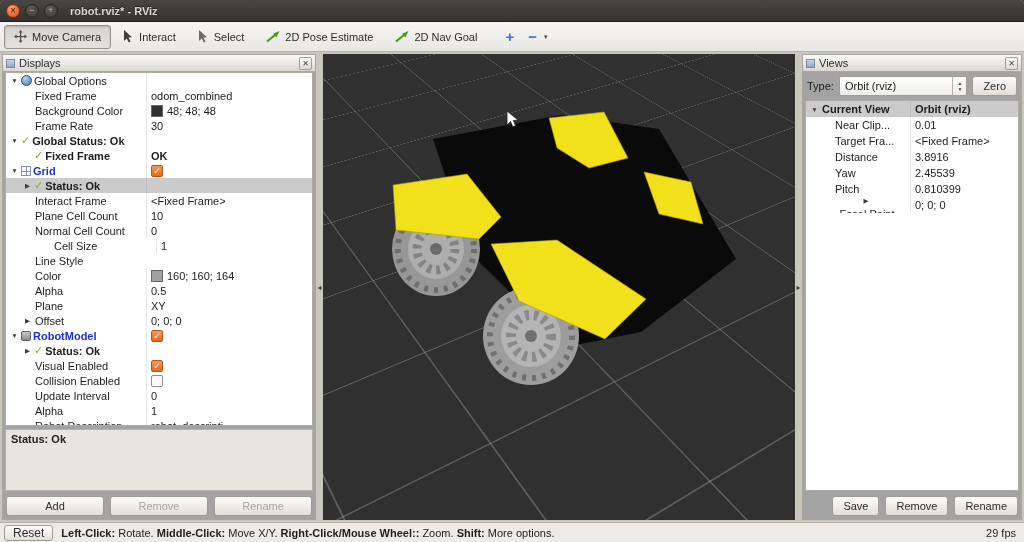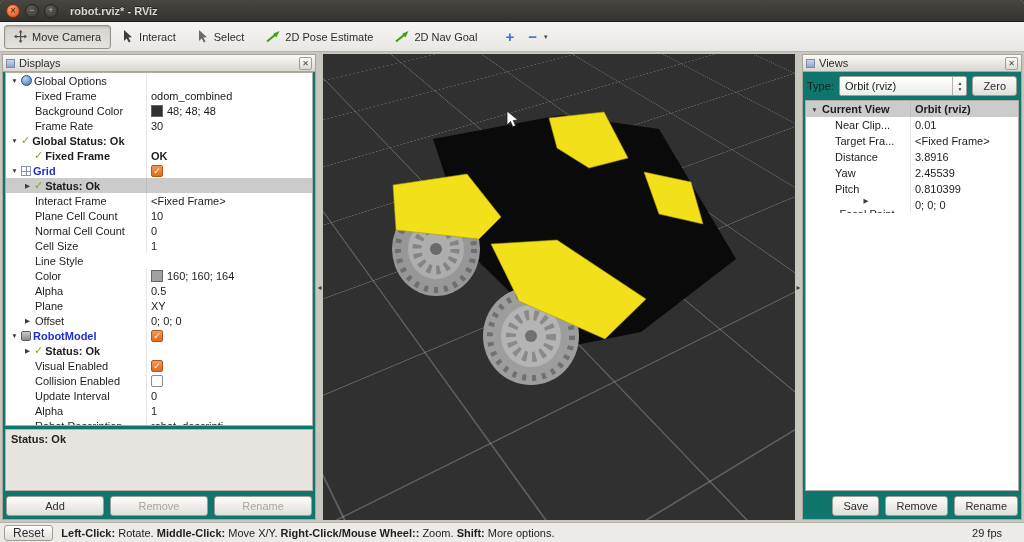--- a/index.html
+++ b/index.html
@@ -27,21 +27,21 @@
     background:transparent; color:#2d2d2d; font-family:inherit; font-size:11px; height:24px; }
   .tbtn.active { background:linear-gradient(#d5d2cc,#e6e3de); border-color:#96918a; box-shadow:inset 0 1px 2px rgba(0,0,0,.18); }
   .tbico { display:flex; align-items:center; }
   .tbextra { display:flex; align-items:center; margin-left:10px; gap:2px; }
   .tbtn.tool { padding:1px 5px; }
   .iplus, .iminus { color:#3a6fd8; font-weight:bold; font-size:15px; line-height:1; }
   .caret { font-size:7px; color:#444; margin-left:2px; }
 
   
   .main { flex:1; display:flex; padding:2px; background:#c9c5bf; min-height:0; }
-  .panel { background:#0f766e; border:1px solid #a9a49c; display:flex; flex-direction:column; min-height:0; }
+  .panel { background:#a3a3a3; border:1px solid #a9a49c; display:flex; flex-direction:column; min-height:0; }
   .displays { width:314px; flex:0 0 314px; }
   .views { width:220px; flex:0 0 220px; }
   .splitter { width:7px; flex:0 0 7px; display:flex; align-items:center; justify-content:center;
     color:#3f3f3f; font-size:8px; cursor:col-resize; }
 
   .phead { height:17px; flex:0 0 17px; display:flex; align-items:center; gap:4px; padding:0 3px;
     background:linear-gradient(#fafaf8,#d9d6d0); border-bottom:1px solid #aaa59d; color:#2b2b2b; }
   .phead-icon { width:9px; height:9px; border:1px solid #7e89a3; background:linear-gradient(#cdd6e8,#8fa3c7); flex:0 0 9px; }
   .phead-title { flex:1; }
   .phead-close { width:13px; height:13px; border:1px solid #a39e96; background:linear-gradient(#fbfbfa,#dedbd5);
@@ -97,21 +97,21 @@
       repeating-linear-gradient(0deg, rgba(160,160,164,.5) 0 1px, transparent 1px 115px),
       repeating-linear-gradient(90deg, rgba(160,160,164,.5) 0 1px, transparent 1px 115px);
     transform: rotateX(62deg) rotateZ(-33deg); }
   .robot, .cursor-svg { position:absolute; left:0; top:0; width:100%; height:100%; }
 
   
   .statusbar { height:20px; flex:0 0 20px; background:#edebe7; border-top:1px solid #b6b1a9;
     display:flex; align-items:center; padding:0 4px; gap:8px; }
   .statusbar .qbtn { padding:0 8px; font-size:12px; height:16px; }
   .help { flex:1; color:#1e1e1e; overflow:hidden; white-space:nowrap; }
-  .fps { margin-right:18px; color:#1e1e1e; }
+  .fps { margin-right:4px; color:#1e1e1e; }
 </style>
 </head>
 <body>
 
 <div class="app">
 
   <div class="titlebar">
     <div class="wbtns">
       <span class="wbtn close">×</span>
       <span class="wbtn min">−</span>
@@ -293,21 +293,21 @@
           <div class="trow">
             <div class="tlabel" style="width: 140px; padding-left: 16px;">
               <span class="exp"></span>
               <span class="tname">Normal Cell Count</span>
             </div>
             <div class="tvalue">
               <span class="vtext">0</span>
             </div>
           </div>
           <div class="trow">
-            <div class="tlabel" style="width: 140px; padding-left: 16px;">
+            <div class="tlabel" style="width: 140px; padding-left: 25px; margin-left: 10px;">
               <span class="exp"></span>
               <span class="tname">Cell Size</span>
             </div>
             <div class="tvalue">
               <span class="vtext">1</span>
             </div>
           </div>
           <div class="trow">
             <div class="tlabel" style="width: 140px; padding-left: 16px;">
               <span class="exp"></span>

